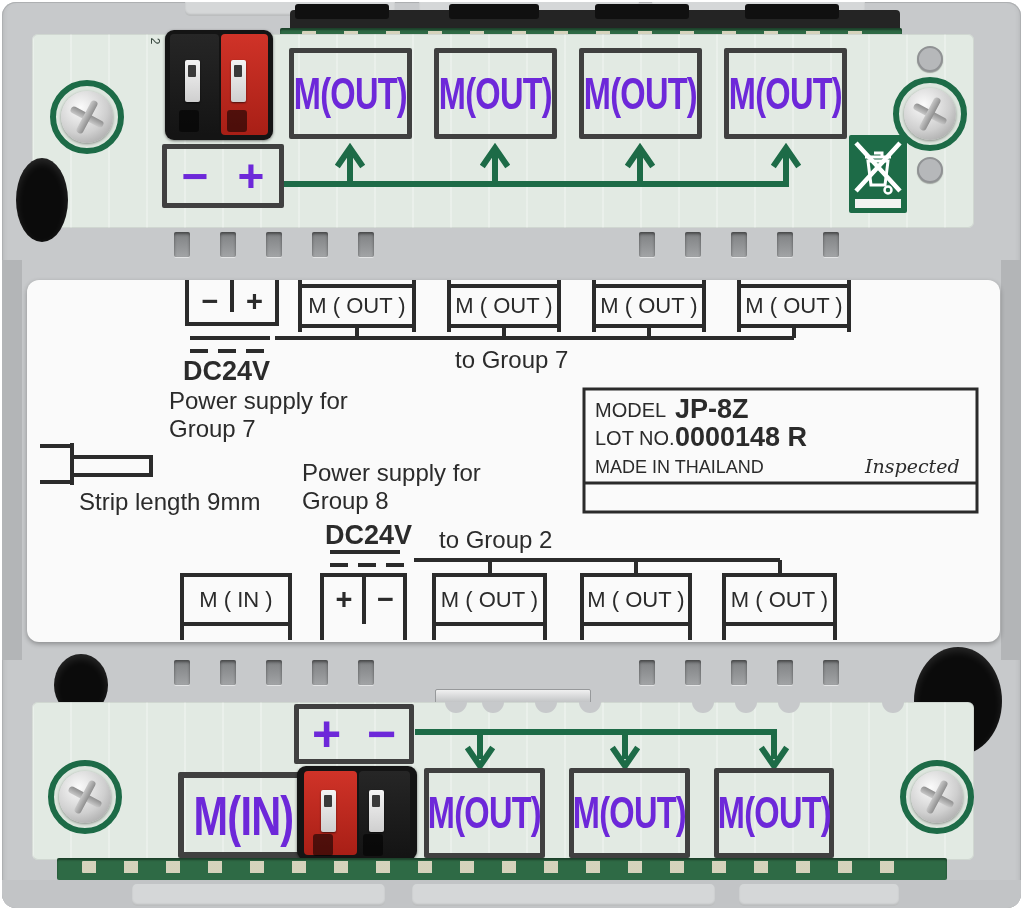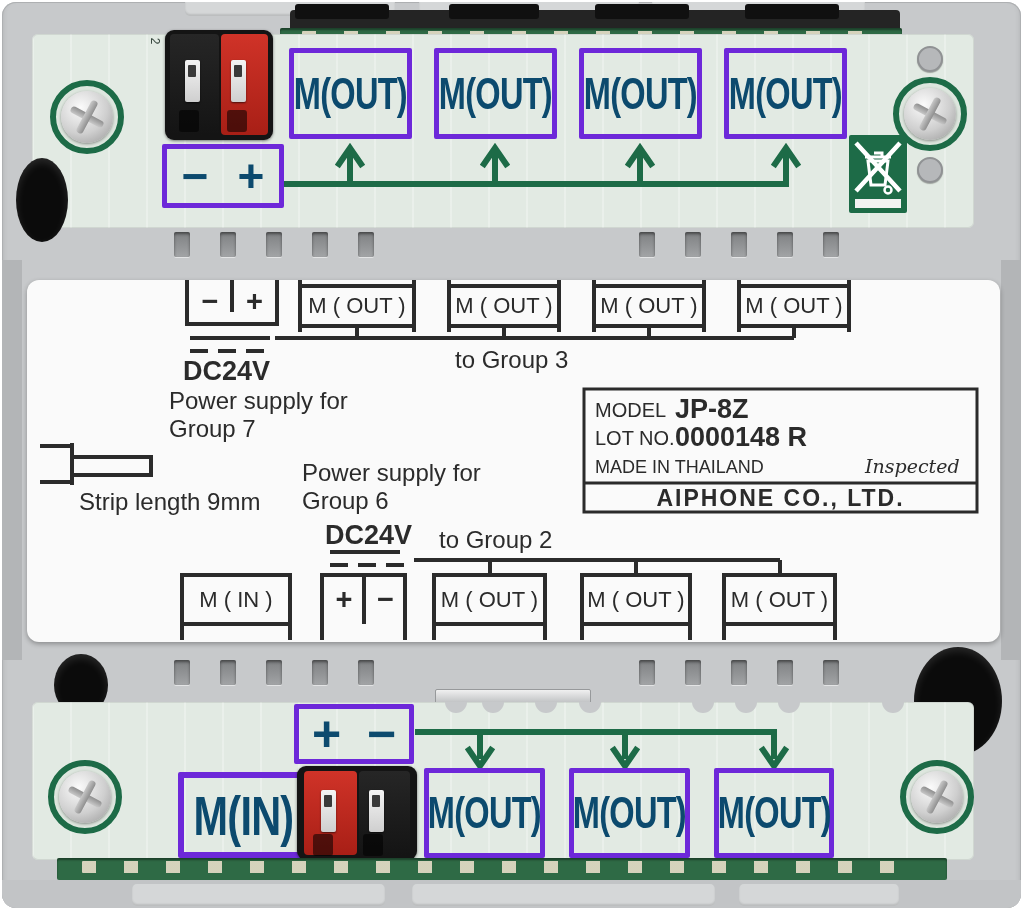--- a/index.html
+++ b/index.html
@@ -13,22 +13,22 @@
   .tab{position:absolute;background:#d5d7d8;border-radius:5px;box-shadow:inset 0 -2px 2px rgba(0,0,0,.12);}
   .panel{position:absolute;background:#e2eae3;border-radius:6px;
          background-image:repeating-linear-gradient(90deg, rgba(255,255,255,.28) 0 2px, rgba(0,0,0,0) 2px 38px);
          box-shadow:inset 0 0 0 1px rgba(0,0,0,.08);}
   .pcb{position:absolute;background:#2e6a45;border-radius:2px;box-shadow:inset 0 2px 2px rgba(0,0,0,.4);}
   .contacts{position:absolute;background:repeating-linear-gradient(90deg,#ded8c2 0 14px,rgba(0,0,0,0) 14px 42px);
             border-radius:1px;opacity:.95;}
   .vent{position:absolute;width:16px;height:25px;background:linear-gradient(#7e8082,#a2a4a6);
         border-radius:2px;box-shadow:inset 0 2px 3px rgba(0,0,0,.45), 0 1px 0 rgba(255,255,255,.5);}
   .hole{position:absolute;background:#0b0b0b;border-radius:50%;box-shadow:inset 0 4px 8px rgba(255,255,255,.12);}
-  .gbox{position:absolute;border:5px solid #6d28d9;border-radius:2px;display:flex;
-        align-items:center;justify-content:center;color:#0c4a6e;font-weight:bold;}
+  .gbox{position:absolute;border:5px solid #404040;border-radius:2px;display:flex;
+        align-items:center;justify-content:center;color:#6d28d9;font-weight:bold;}
   .gtxt{display:inline-block;transform:scaleX(.74);white-space:nowrap;letter-spacing:-1px;}
   .screw-ring{position:absolute;width:74px;height:74px;border-radius:50%;border:6px solid #1d6b47;
               background:#dde6de;box-sizing:border-box;}
   .screw-head{position:absolute;width:52px;height:52px;border-radius:50%;
               background:radial-gradient(circle at 38% 32%, #fbfbfb, #cfcfcf 55%, #9c9c9c 95%);
               box-shadow:0 1px 3px rgba(0,0,0,.4);}
   .screw-head::before,.screw-head::after{content:"";position:absolute;left:50%;top:50%;width:36px;height:7px;
               background:linear-gradient(#8f8f8f,#c8c8c8);border-radius:3px;}
   .screw-head::before{transform:translate(-50%,-50%) rotate(28deg);}
   .screw-head::after{transform:translate(-50%,-50%) rotate(118deg);}
@@ -188,34 +188,33 @@
       <div class="boxlabel sign" style="left:161px;top:4px;width:44px;height:34px;">−</div>
       <div class="boxlabel sign" style="left:205px;top:4px;width:45px;height:34px;">+</div>
       <span class="lt bold" style="left:156px;top:76px;font-size:27px;">DC24V</span>
       <span class="lt" style="left:142px;top:107px;">Power supply for</span>
       <span class="lt" style="left:142px;top:135px;">Group 7</span>
 
       <div class="boxlabel" style="left:273px;top:6px;width:114px;height:40px;">M ( OUT )</div>
       <div class="boxlabel" style="left:422px;top:6px;width:110px;height:40px;">M ( OUT )</div>
       <div class="boxlabel" style="left:567px;top:6px;width:110px;height:40px;">M ( OUT )</div>
       <div class="boxlabel" style="left:712px;top:6px;width:110px;height:40px;">M ( OUT )</div>
-      <span class="lt" style="left:428px;top:66px;">to Group 3</span>
+      <span class="lt" style="left:428px;top:66px;">to Group 7</span>
 
       <span class="lt" style="left:52px;top:208px;">Strip length 9mm</span>
 
       <span class="lt" style="left:568px;top:119px;font-size:20px;">MODEL</span>
       <span class="lt bold" style="left:648px;top:114px;font-size:27px;">JP-8Z</span>
       <span class="lt" style="left:568px;top:147px;font-size:20px;">LOT NO.</span>
       <span class="lt bold" style="left:648px;top:142px;font-size:27px;">0000148 R</span>
       <span class="lt" style="left:568px;top:177px;font-size:18px;">MADE IN THAILAND</span>
       <span class="lt" style="left:838px;top:175px;font-size:19px;font-family:'DejaVu Serif',serif;font-style:italic;">Inspected</span>
-      <div class="boxlabel" style="left:557px;top:204px;width:393px;height:28px;font-size:23px;font-weight:bold;letter-spacing:2px;">AIPHONE CO., LTD.</div>
 
       <span class="lt" style="left:275px;top:179px;">Power supply for</span>
-      <span class="lt" style="left:275px;top:207px;">Group 6</span>
+      <span class="lt" style="left:275px;top:207px;">Group 8</span>
       <span class="lt bold" style="left:298px;top:240px;font-size:27px;">DC24V</span>
       <span class="lt" style="left:412px;top:246px;">to Group 2</span>
 
       <div class="boxlabel" style="left:155px;top:295px;width:108px;height:49px;">M ( IN )</div>
       <div class="boxlabel sign" style="left:297px;top:297px;width:40px;height:45px;">+</div>
       <div class="boxlabel sign" style="left:339px;top:297px;width:39px;height:45px;">−</div>
       <div class="boxlabel" style="left:407px;top:295px;width:111px;height:49px;">M ( OUT )</div>
       <div class="boxlabel" style="left:555px;top:295px;width:108px;height:49px;">M ( OUT )</div>
       <div class="boxlabel" style="left:697px;top:295px;width:111px;height:49px;">M ( OUT )</div>
     </div>

